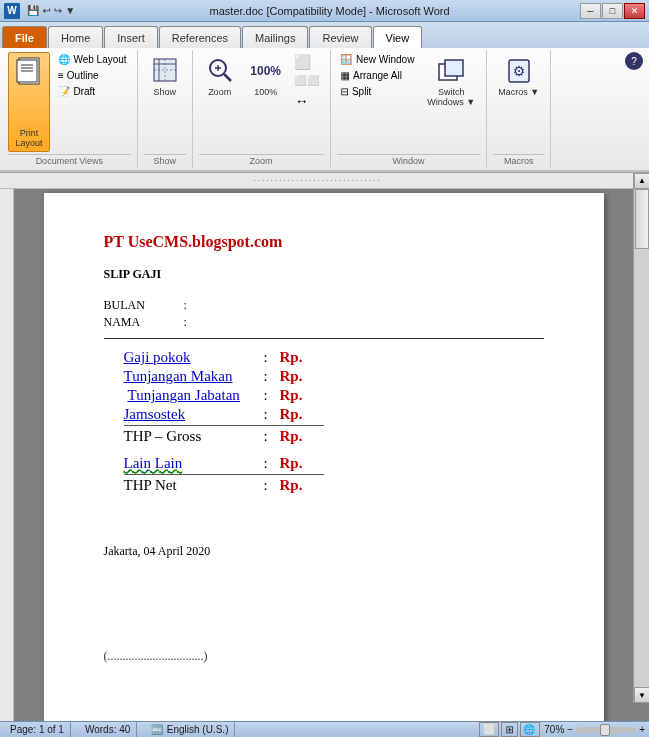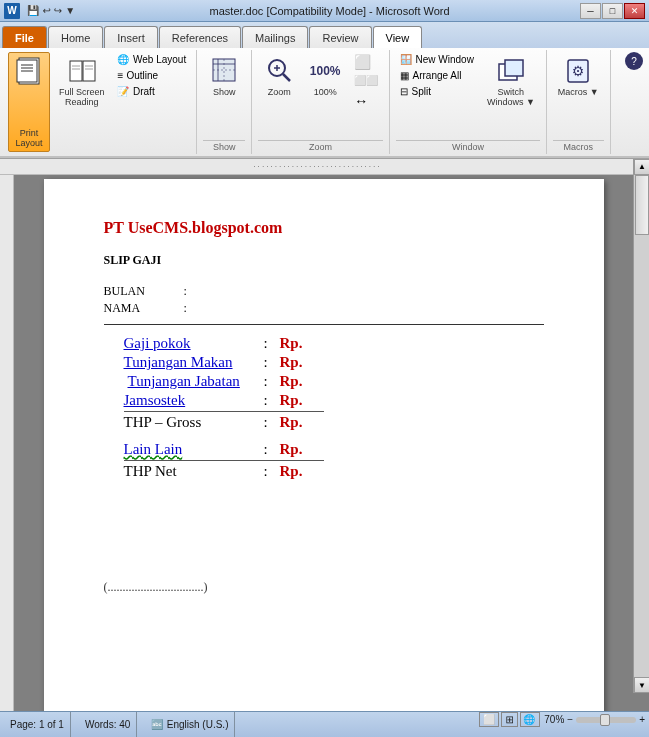--- a/index.html
+++ b/index.html
@@ -191,23 +191,23 @@
     .salary-colon { width: 16px; }
     .salary-value { color: #c00000; font-weight: bold; }
 
     .date-line { font-size: 12px; margin: 20px 0; }
     .signature-line { font-size: 12px; margin-top: 30px; color: #333; }
 
     
     .status-bar {
       background: linear-gradient(to bottom, #c0d4ec, #a8c0e0);
       border-top: 1px solid #7090b0;
-      height: 26px;
-      display: flex;
-      align-items: flex-start;
+      height: 16px;
+      display: flex;
+      align-items: flex-end;
       padding: 0 4px;
       gap: 8px;
       font-size: 10px;
       color: #1a1a1a;
     }
     .status-seg { padding: 0 6px; border-right: 1px solid #8090a0; height: 100%; display: flex; align-items: center; }
     .status-seg:last-child { border-right: none; }
     .status-right { margin-left: auto; display: flex; align-items: center; gap: 4px; }
 
     .zoom-slider-area { display: flex; align-items: center; gap: 3px; font-size: 10px; }
@@ -281,49 +281,37 @@
                 <rect x="4" y="2" width="20" height="26" fill="white" stroke="#333" stroke-width="1"></rect>
                 <rect x="2" y="4" width="20" height="22" fill="white" stroke="#333" stroke-width="1"></rect>
                 <line x1="6" y1="9" x2="18" y2="9" stroke="#333" stroke-width="1"></line>
                 <line x1="6" y1="12" x2="18" y2="12" stroke="#333" stroke-width="1"></line>
                 <line x1="6" y1="15" x2="18" y2="15" stroke="#333" stroke-width="1"></line>
               </svg>
             </div>
             <div class="ribbon-btn-label" style="font-size:9px; line-height:1.1;">Print<br>Layout</div>
           </div>
 
-          <div class="ribbon-btn">
-            <div class="ribbon-icon">
-              <svg width="28" height="30" viewBox="0 0 28 30">
-                <rect x="2" y="5" width="12" height="20" fill="white" stroke="#333" stroke-width="1"></rect>
-                <rect x="15" y="5" width="12" height="20" fill="white" stroke="#333" stroke-width="1"></rect>
-                <line x1="4" y1="10" x2="12" y2="10" stroke="#888" stroke-width="0.8"></line>
-                <line x1="4" y1="13" x2="12" y2="13" stroke="#888" stroke-width="0.8"></line>
-                <line x1="17" y1="10" x2="25" y2="10" stroke="#888" stroke-width="0.8"></line>
-                <line x1="17" y1="13" x2="25" y2="13" stroke="#888" stroke-width="0.8"></line>
-              </svg>
-            </div>
-            <div class="ribbon-btn-label" style="font-size:9px; line-height:1.1;">Full Screen<br>Reading</div>
-          </div>
 
           <div class="ribbon-column">
             <div class="ribbon-btn-small">
               <span>🌐</span>
               <span>Web Layout</span>
             </div>
             <div class="ribbon-btn-small">
               <span>≡</span>
               <span>Outline</span>
             </div>
             <div class="ribbon-btn-small">
               <span>📝</span>
               <span>Draft</span>
             </div>
           </div>
         </div>
+        <div class="ribbon-group-label">Document Views</div>
       </div>
 
       <div class="ribbon-group">
         <div class="ribbon-group-content">
           <div class="ribbon-btn">
             <div class="ribbon-icon">
               <svg width="28" height="30" viewBox="0 0 28 30">
                 <rect x="3" y="3" width="22" height="22" fill="#e0e8f0" stroke="#336" stroke-width="1"></rect>
                 <line x1="3" y1="8" x2="25" y2="8" stroke="#336" stroke-width="0.8"></line>
                 <line x1="8" y1="3" x2="8" y2="25" stroke="#336" stroke-width="0.8"></line>
@@ -494,20 +482,21 @@
 
             <div class="salary-row">
               <span class="salary-label black">THP Net</span>
               <span class="salary-colon">:</span>
               <span class="salary-value">Rp.</span>
             </div>
 
           </div>
 
           <div style="height: 20px;"></div>
+          <div class="date-line">Jakarta, 04 April 2020</div>
 
           <div style="height: 40px;"></div>
           <div class="signature-line">(................................)</div>
 
         </div>
       </div>
     </div>
 
     <div class="scrollbar-v">
       <div class="scrollbar-btn">▲</div>

